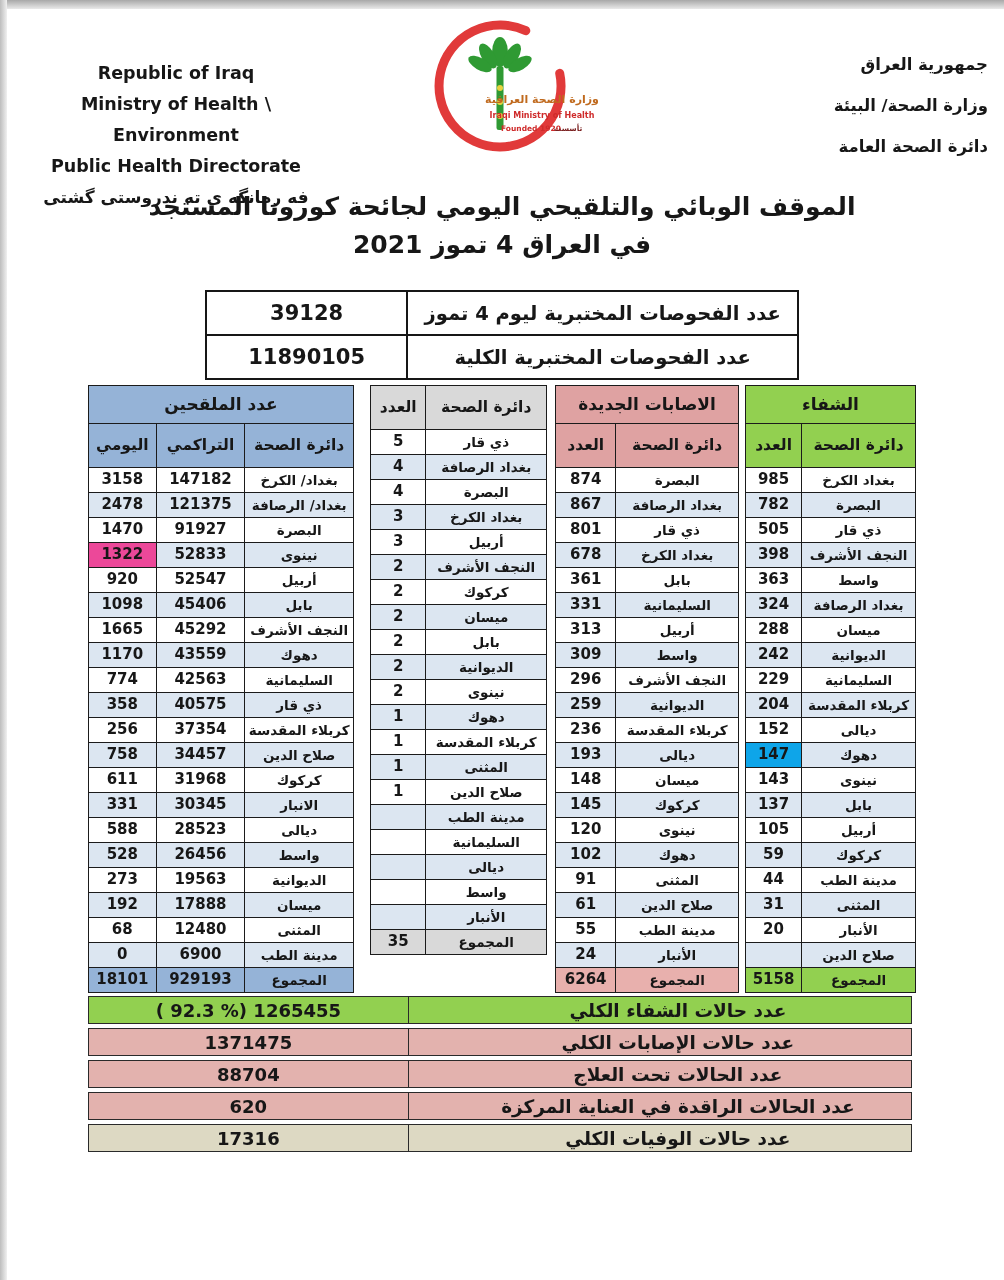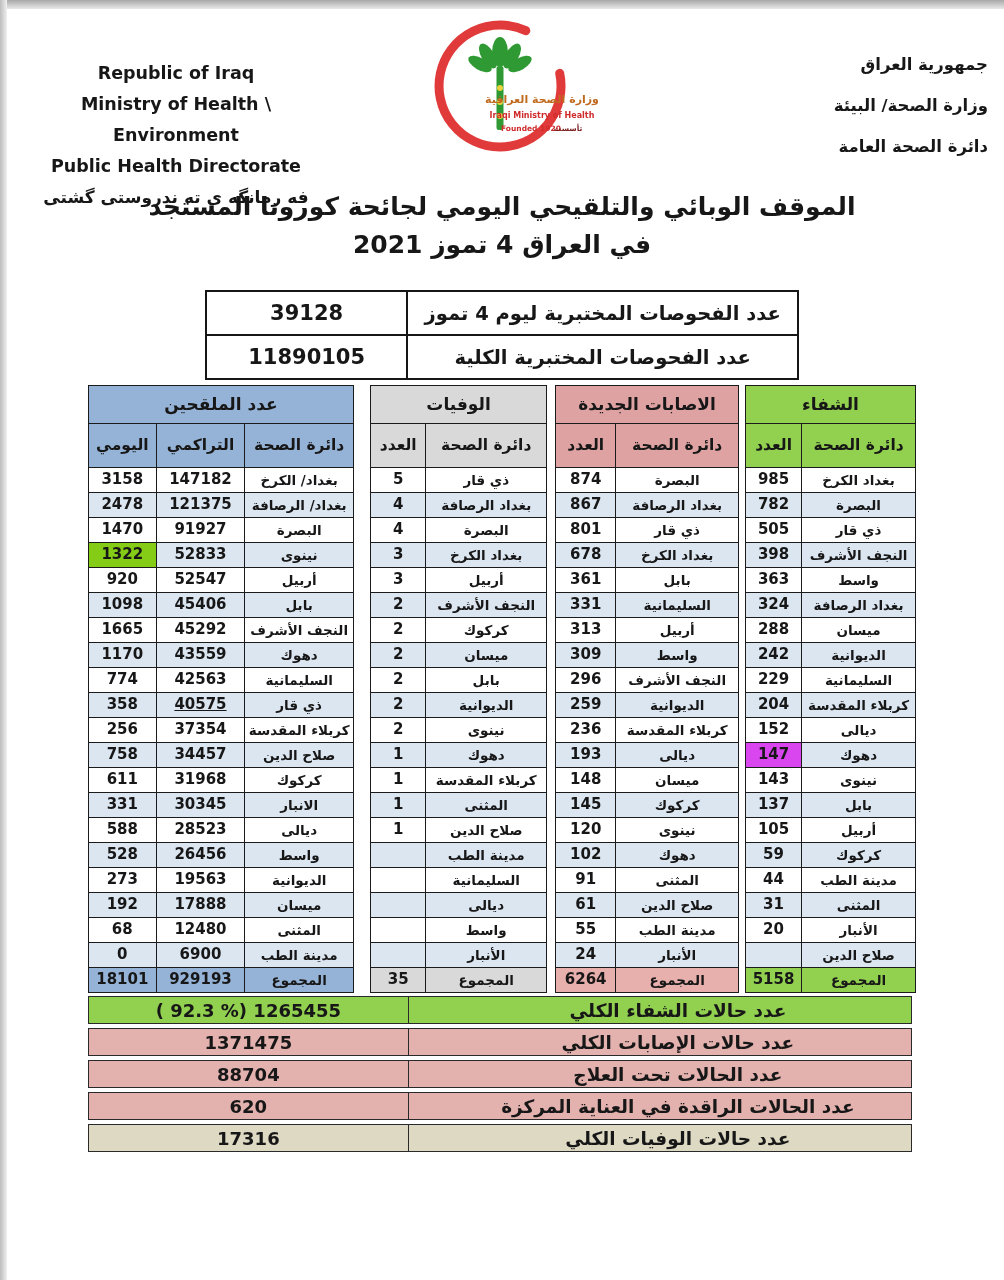--- a/index.html
+++ b/index.html
@@ -134,21 +134,21 @@
               <td class="num" style="background:#dce6f1;">2478</td>
             </tr>
             <tr>
               <td class="nm" style="">البصرة</td>
               <td class="num" style="">91927</td>
               <td class="num" style="">1470</td>
             </tr>
             <tr>
               <td class="nm" style="background:#dce6f1;">نينوى</td>
               <td class="num" style="background:#dce6f1;">52833</td>
-              <td class="num" style="background:#84cc16;margin-top:44px;">1322</td>
+              <td class="num" style="background:#ec4899;margin-top:44px;">1322</td>
             </tr>
             <tr>
               <td class="nm" style="">أربيل</td>
               <td class="num" style="">52547</td>
               <td class="num" style="">920</td>
             </tr>
             <tr>
               <td class="nm" style="background:#dce6f1;">بابل</td>
               <td class="num" style="background:#dce6f1;">45406</td>
               <td class="num" style="background:#dce6f1;">1098</td>
@@ -163,21 +163,21 @@
               <td class="num" style="background:#dce6f1;">43559</td>
               <td class="num" style="background:#dce6f1;">1170</td>
             </tr>
             <tr>
               <td class="nm" style="">السليمانية</td>
               <td class="num" style="">42563</td>
               <td class="num" style="">774</td>
             </tr>
             <tr>
               <td class="nm" style="background:#dce6f1;">ذي قار</td>
-              <td class="num" style="background:#dce6f1;text-decoration:underline;">40575</td>
+              <td class="num" style="background:#dce6f1;">40575</td>
               <td class="num" style="background:#dce6f1;margin-left:30px;">358</td>
             </tr>
             <tr>
               <td class="nm" style="">كربلاء المقدسة</td>
               <td class="num" style="">37354</td>
               <td class="num" style="">256</td>
             </tr>
             <tr>
               <td class="nm" style="background:#dce6f1;">صلاح الدين</td>
               <td class="num" style="background:#dce6f1;">34457</td>
@@ -231,23 +231,20 @@
           </tbody>
         </table>
       </div>
     <div class="tw tw-death">
         <table class="gt">
           <colgroup>
             <col style="width:68.5%">
             <col style="width:31.5%">
           </colgroup>
           <tbody>
-            <tr>
-              <td class="gt-title" colspan="2" style="background:#d9d9d9">الوفيات</td>
-            </tr>
             <tr class="gt-head">
               <td style="background:#d9d9d9">دائرة الصحة</td>
               <td style="background:#d9d9d9">العدد</td>
             </tr>
             <tr>
               <td class="nm" style="">ذي قار</td>
               <td class="num" style="">5</td>
             </tr>
             <tr>
               <td class="nm" style="background:#dce6f1;">بغداد الرصافة</td>
@@ -486,21 +483,21 @@
             <tr>
               <td class="nm" style="background:#dce6f1;">كربلاء المقدسة</td>
               <td class="num" style="background:#dce6f1;">204</td>
             </tr>
             <tr>
               <td class="nm" style="">ديالى</td>
               <td class="num" style="">152</td>
             </tr>
             <tr>
               <td class="nm" style="background:#dce6f1;">دهوك</td>
-              <td class="num" style="background:#d946ef;">147</td>
+              <td class="num" style="background:#0ea5e9;">147</td>
             </tr>
             <tr>
               <td class="nm" style="">نينوى</td>
               <td class="num" style="">143</td>
             </tr>
             <tr>
               <td class="nm" style="background:#dce6f1;">بابل</td>
               <td class="num" style="background:#dce6f1;">137</td>
             </tr>
             <tr>

